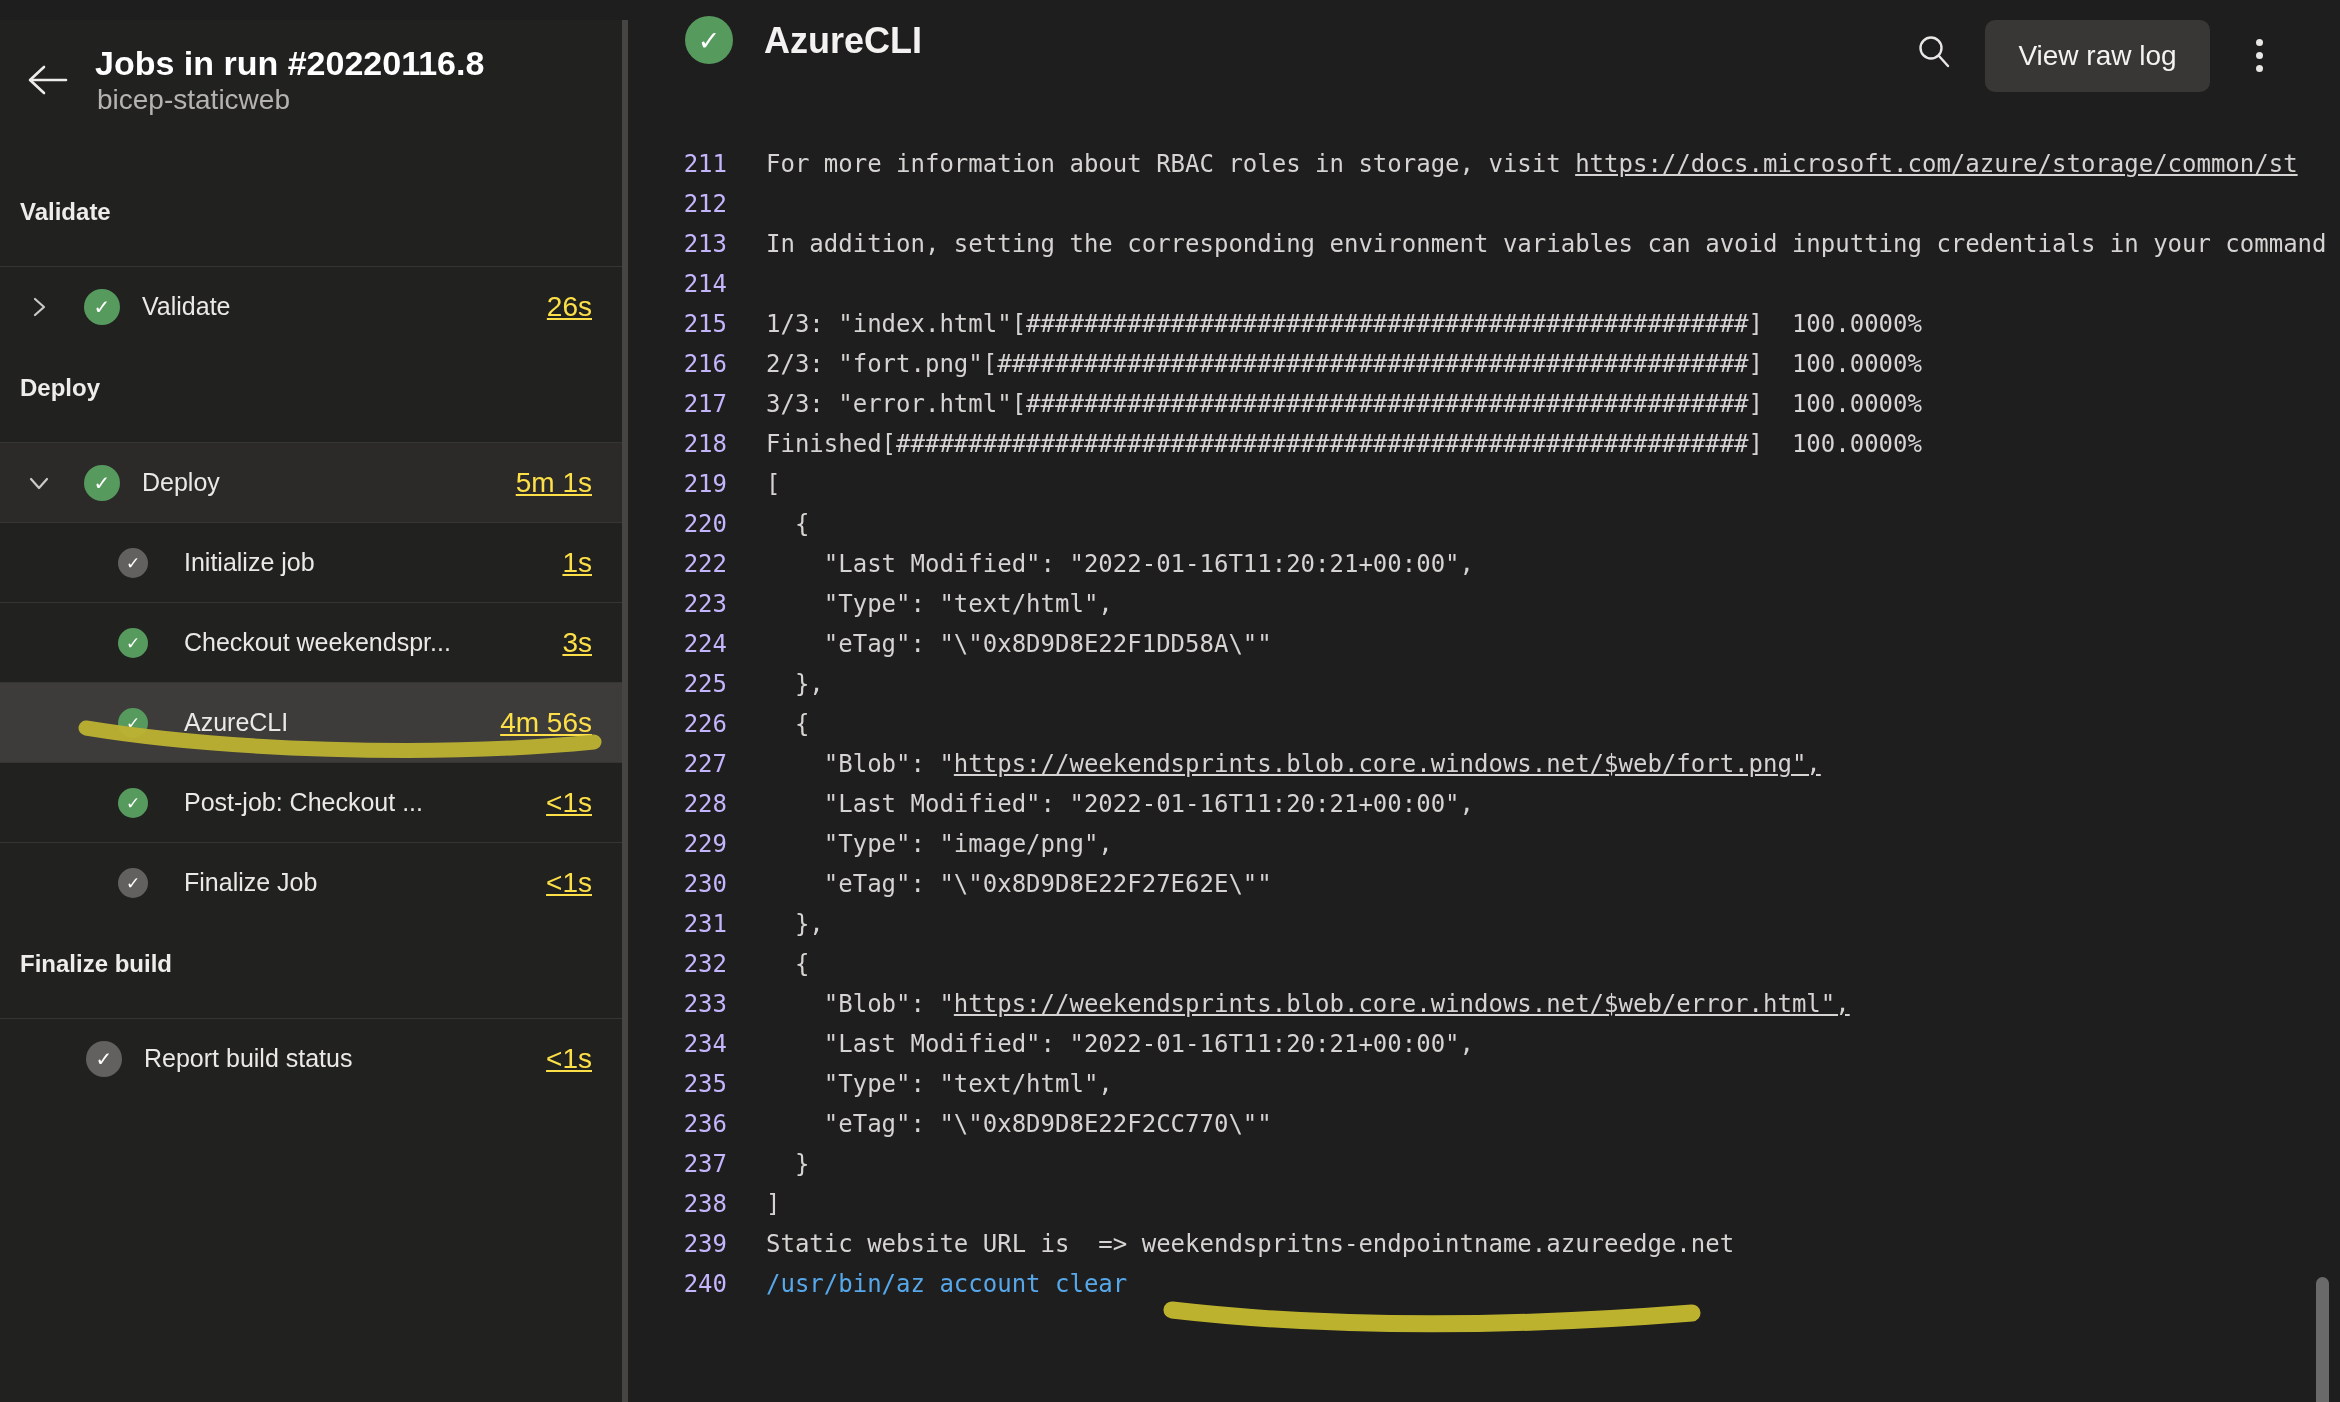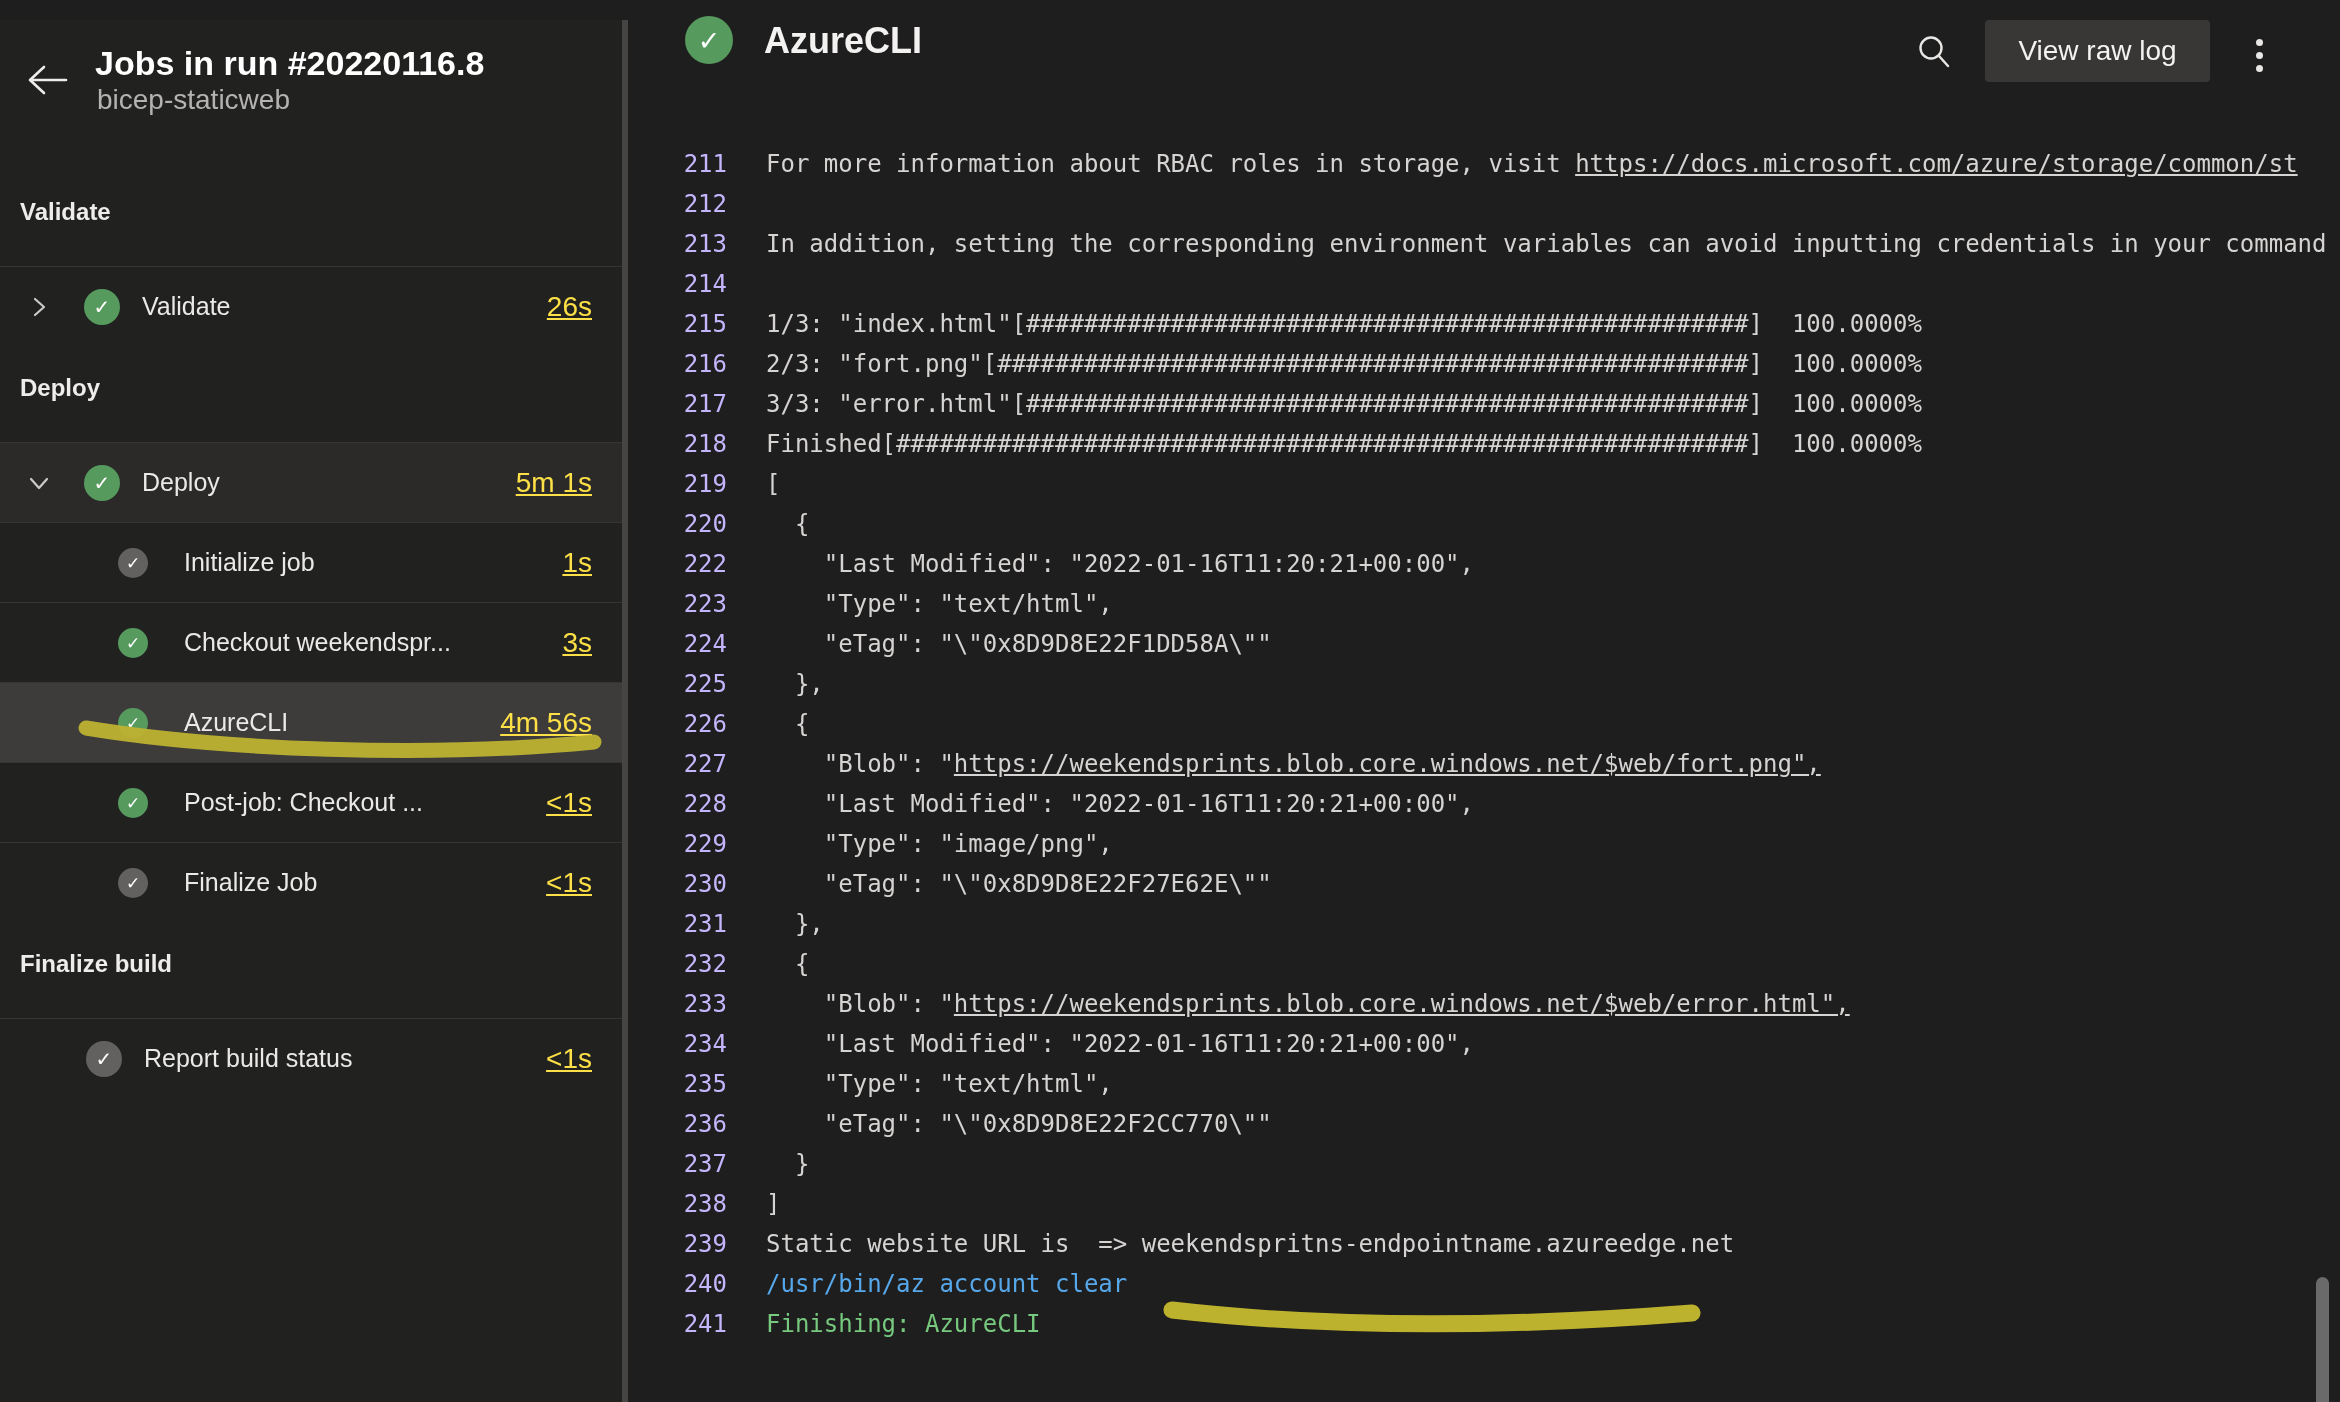--- a/index.html
+++ b/index.html
@@ -31,21 +31,21 @@
   .sb-dur{margin-left:auto;font-size:28px;color:#fde047;padding-left:16px;white-space:nowrap;text-decoration:underline;}
 
   
   #logpanel{position:absolute;left:628px;top:0;right:0;height:100%;background:#1f1e1e;}
   .log-head{position:absolute;top:0;left:0;right:0;height:110px;}
   .lh-check{position:absolute;left:57px;top:16px;width:48px;height:48px;border-radius:50%;
             background:#569a5e;color:#fff;font-size:27px;display:flex;align-items:center;justify-content:center;
             font-family:"DejaVu Sans",sans-serif;}
   .lh-title{position:absolute;left:136px;top:20px;font-size:36px;font-weight:bold;color:#f3f2f1;white-space:nowrap;}
   .lh-search{position:absolute;left:1287px;top:33px;width:38px;height:38px;cursor:pointer;}
-  .lh-btn{position:absolute;left:1357px;top:20px;width:225px;height:62px;background:#383736;border-radius:4px;
+  .lh-btn{position:absolute;left:1357px;top:20px;width:225px;height:72px;background:#383736;border-radius:10px;
           color:#f4f3f2;font-size:28px;display:flex;align-items:center;justify-content:center;cursor:pointer;}
   .lh-kebab{position:absolute;left:1622px;top:36px;display:flex;flex-direction:column;align-items:center;cursor:pointer;padding:0 6px;}
   .lh-kebab i{width:7px;height:7px;border-radius:50%;background:#e9e7e5;margin:3px 0;display:block;}
 
   .log-body{position:absolute;left:0;top:152px;right:0;bottom:0;overflow:hidden;
             font-family:"DejaVu Sans Mono",monospace;font-size:24px;}
   .log-lines{margin-top:-8px;}
   .log-line{display:flex;height:40px;line-height:40px;white-space:pre;}
   .ln{width:99px;text-align:right;color:#c4b5fd;flex:none;cursor:pointer;}
   .lt{margin-left:39px;color:#d6d4d2;}
@@ -174,21 +174,20 @@
           <div class="log-line"><span class="ln">231</span><span class="lt"><span class="seg-plain">  },</span></span></div>
           <div class="log-line"><span class="ln">232</span><span class="lt"><span class="seg-plain">  {</span></span></div>
           <div class="log-line"><span class="ln">233</span><span class="lt"><span class="seg-plain">    "Blob": "</span><span class="seg-link">https://weekendsprints.blob.core.windows.net/$web/error.html",</span></span></div>
           <div class="log-line"><span class="ln">234</span><span class="lt"><span class="seg-plain">    "Last Modified": "2022-01-16T11:20:21+00:00",</span></span></div>
           <div class="log-line"><span class="ln">235</span><span class="lt"><span class="seg-plain">    "Type": "text/html",</span></span></div>
           <div class="log-line"><span class="ln">236</span><span class="lt"><span class="seg-plain">    "eTag": "\"0x8D9D8E22F2CC770\""</span></span></div>
           <div class="log-line"><span class="ln">237</span><span class="lt"><span class="seg-plain">  }</span></span></div>
           <div class="log-line"><span class="ln">238</span><span class="lt"><span class="seg-plain">]</span></span></div>
           <div class="log-line"><span class="ln">239</span><span class="lt"><span class="seg-plain">Static website URL is  =&gt; weekendspritns-endpointname.azureedge.net</span></span></div>
           <div class="log-line"><span class="ln">240</span><span class="lt"><span class="seg-command">/usr/bin/az account clear</span></span></div>
-          <div class="log-line"><span class="ln">241</span><span class="lt"><span class="seg-section">Finishing: AzureCLI</span></span></div>
         </div>
     </div>
   </section>
 
   <svg id="markers">
     <path d="M 86 728 C 220 750, 430 758, 594 742" fill="none" stroke="#beb232" stroke-width="15" stroke-linecap="round" opacity="0.95"></path>
     <path d="M 1172 1310 C 1320 1327, 1490 1329, 1692 1313" fill="none" stroke="#c6ba2f" stroke-width="17" stroke-linecap="round" opacity="0.95"></path>
   </svg>
 
   <div class="scroll-thumb"></div>

